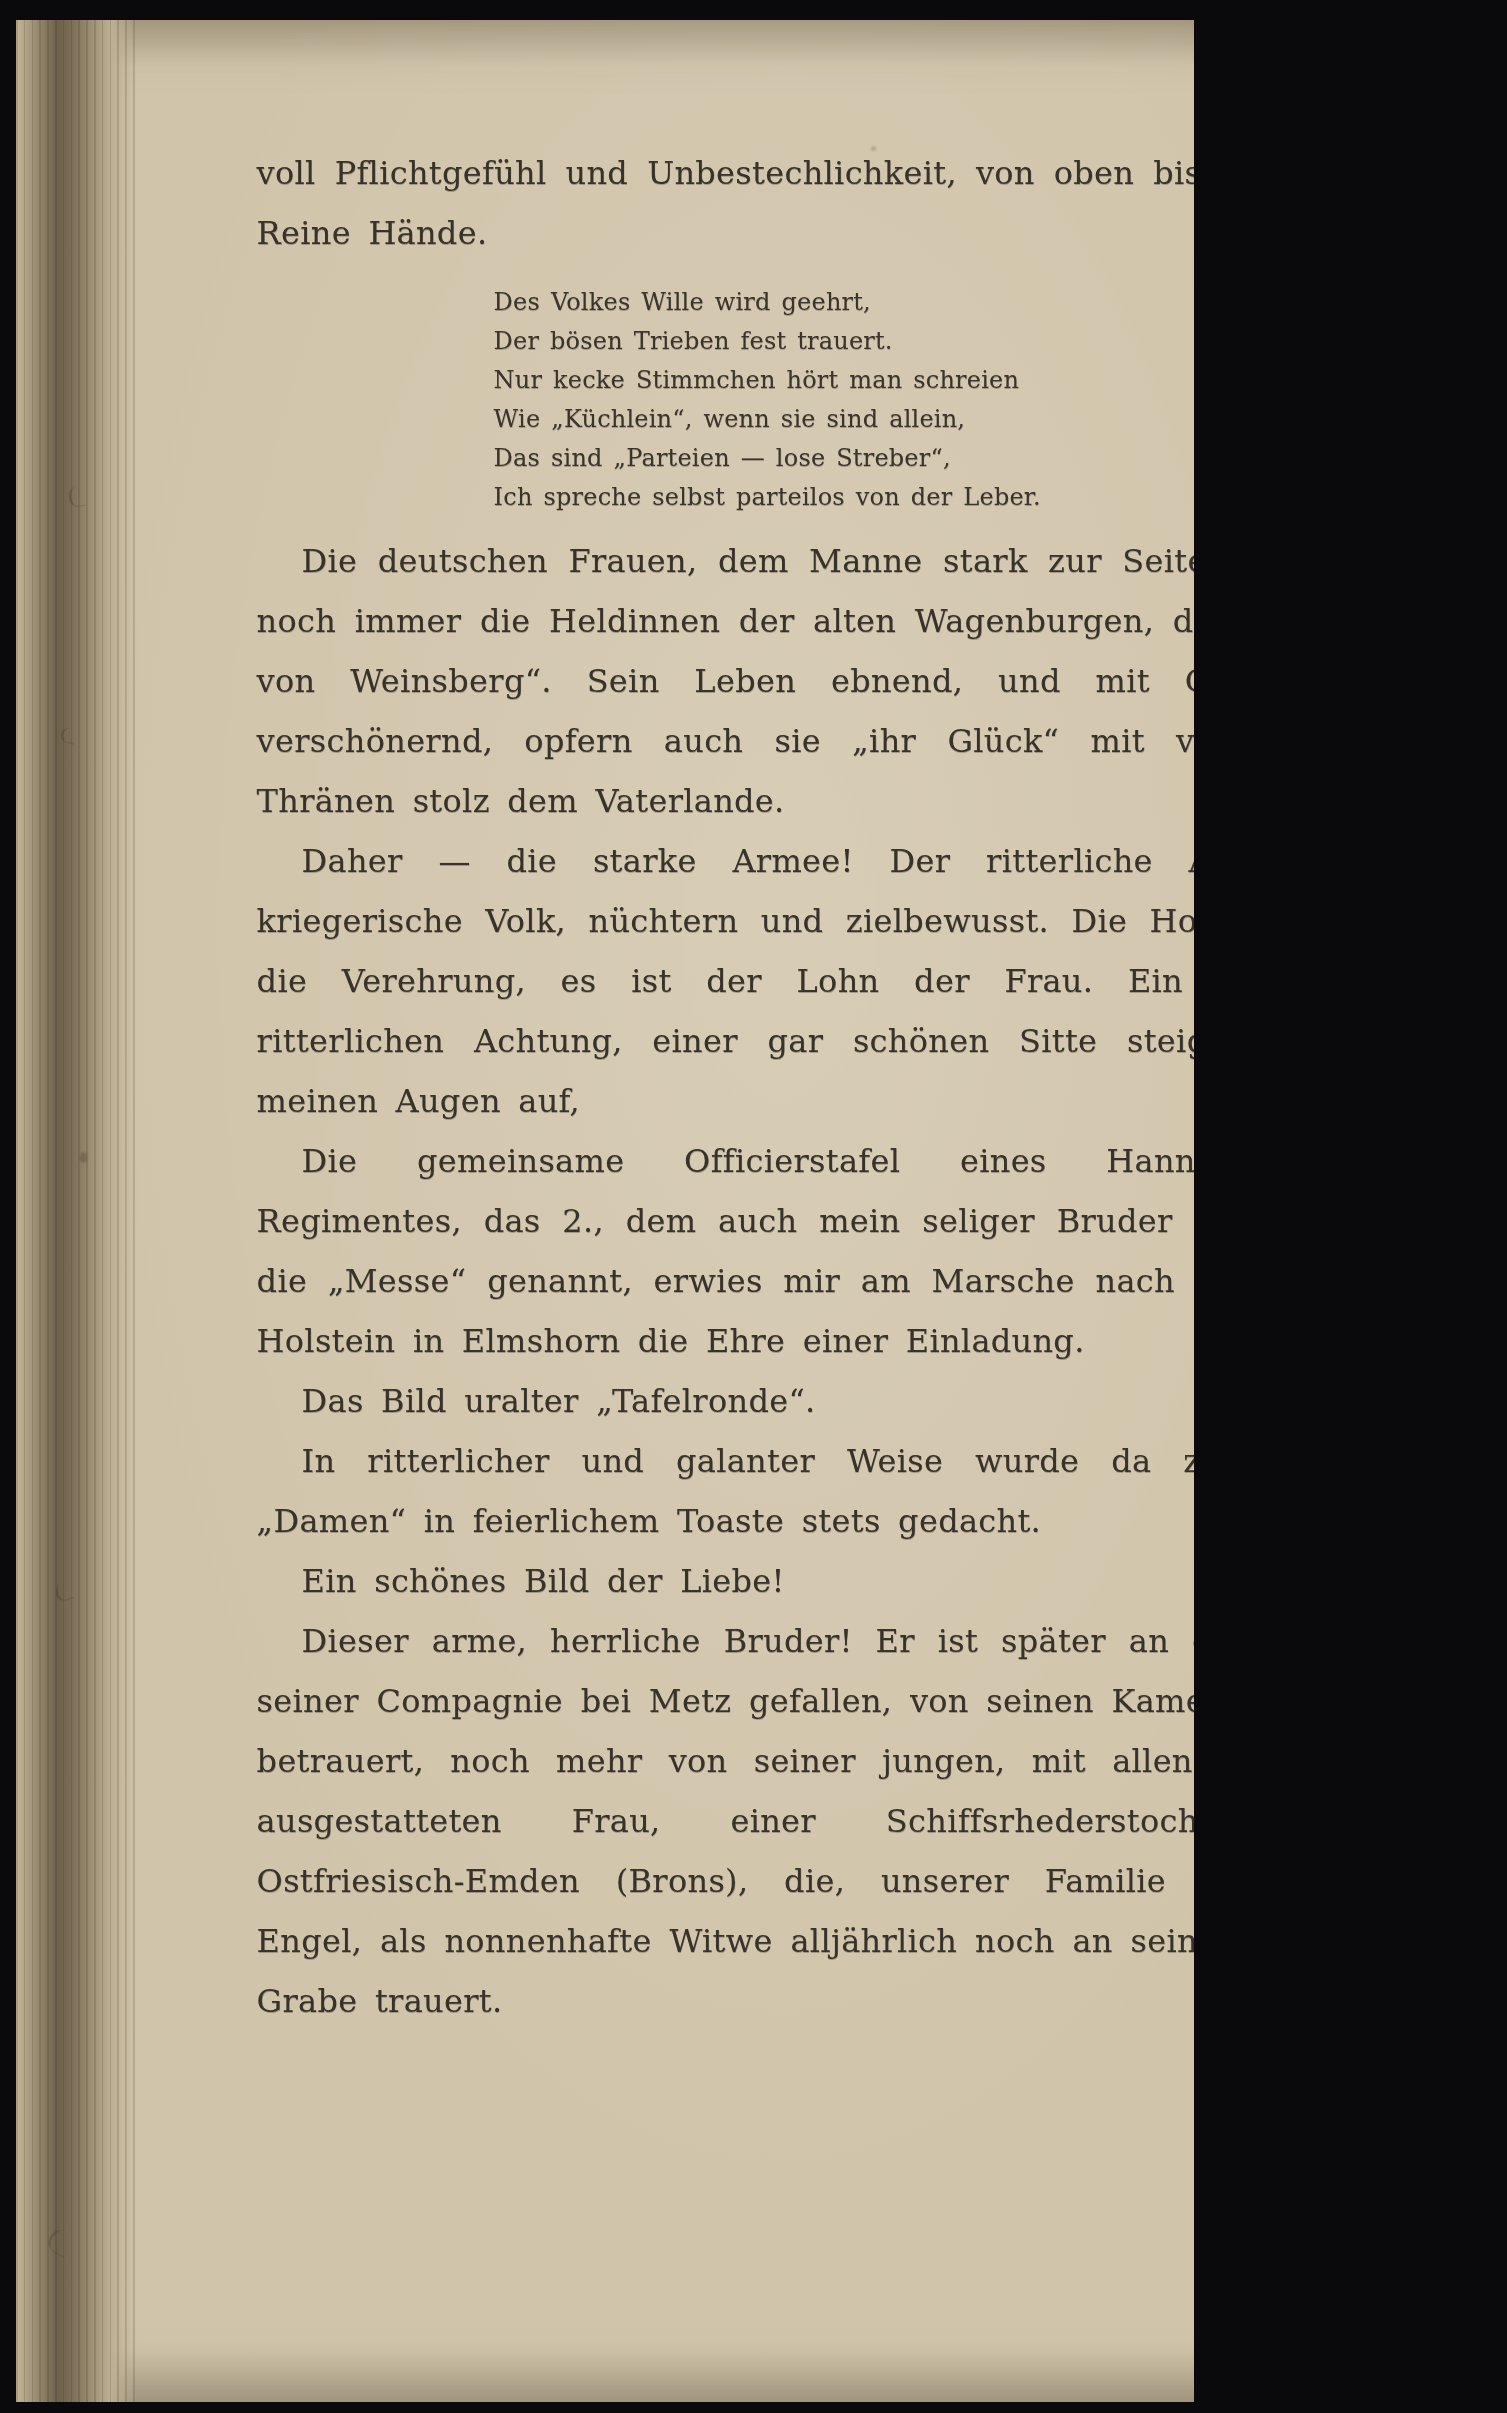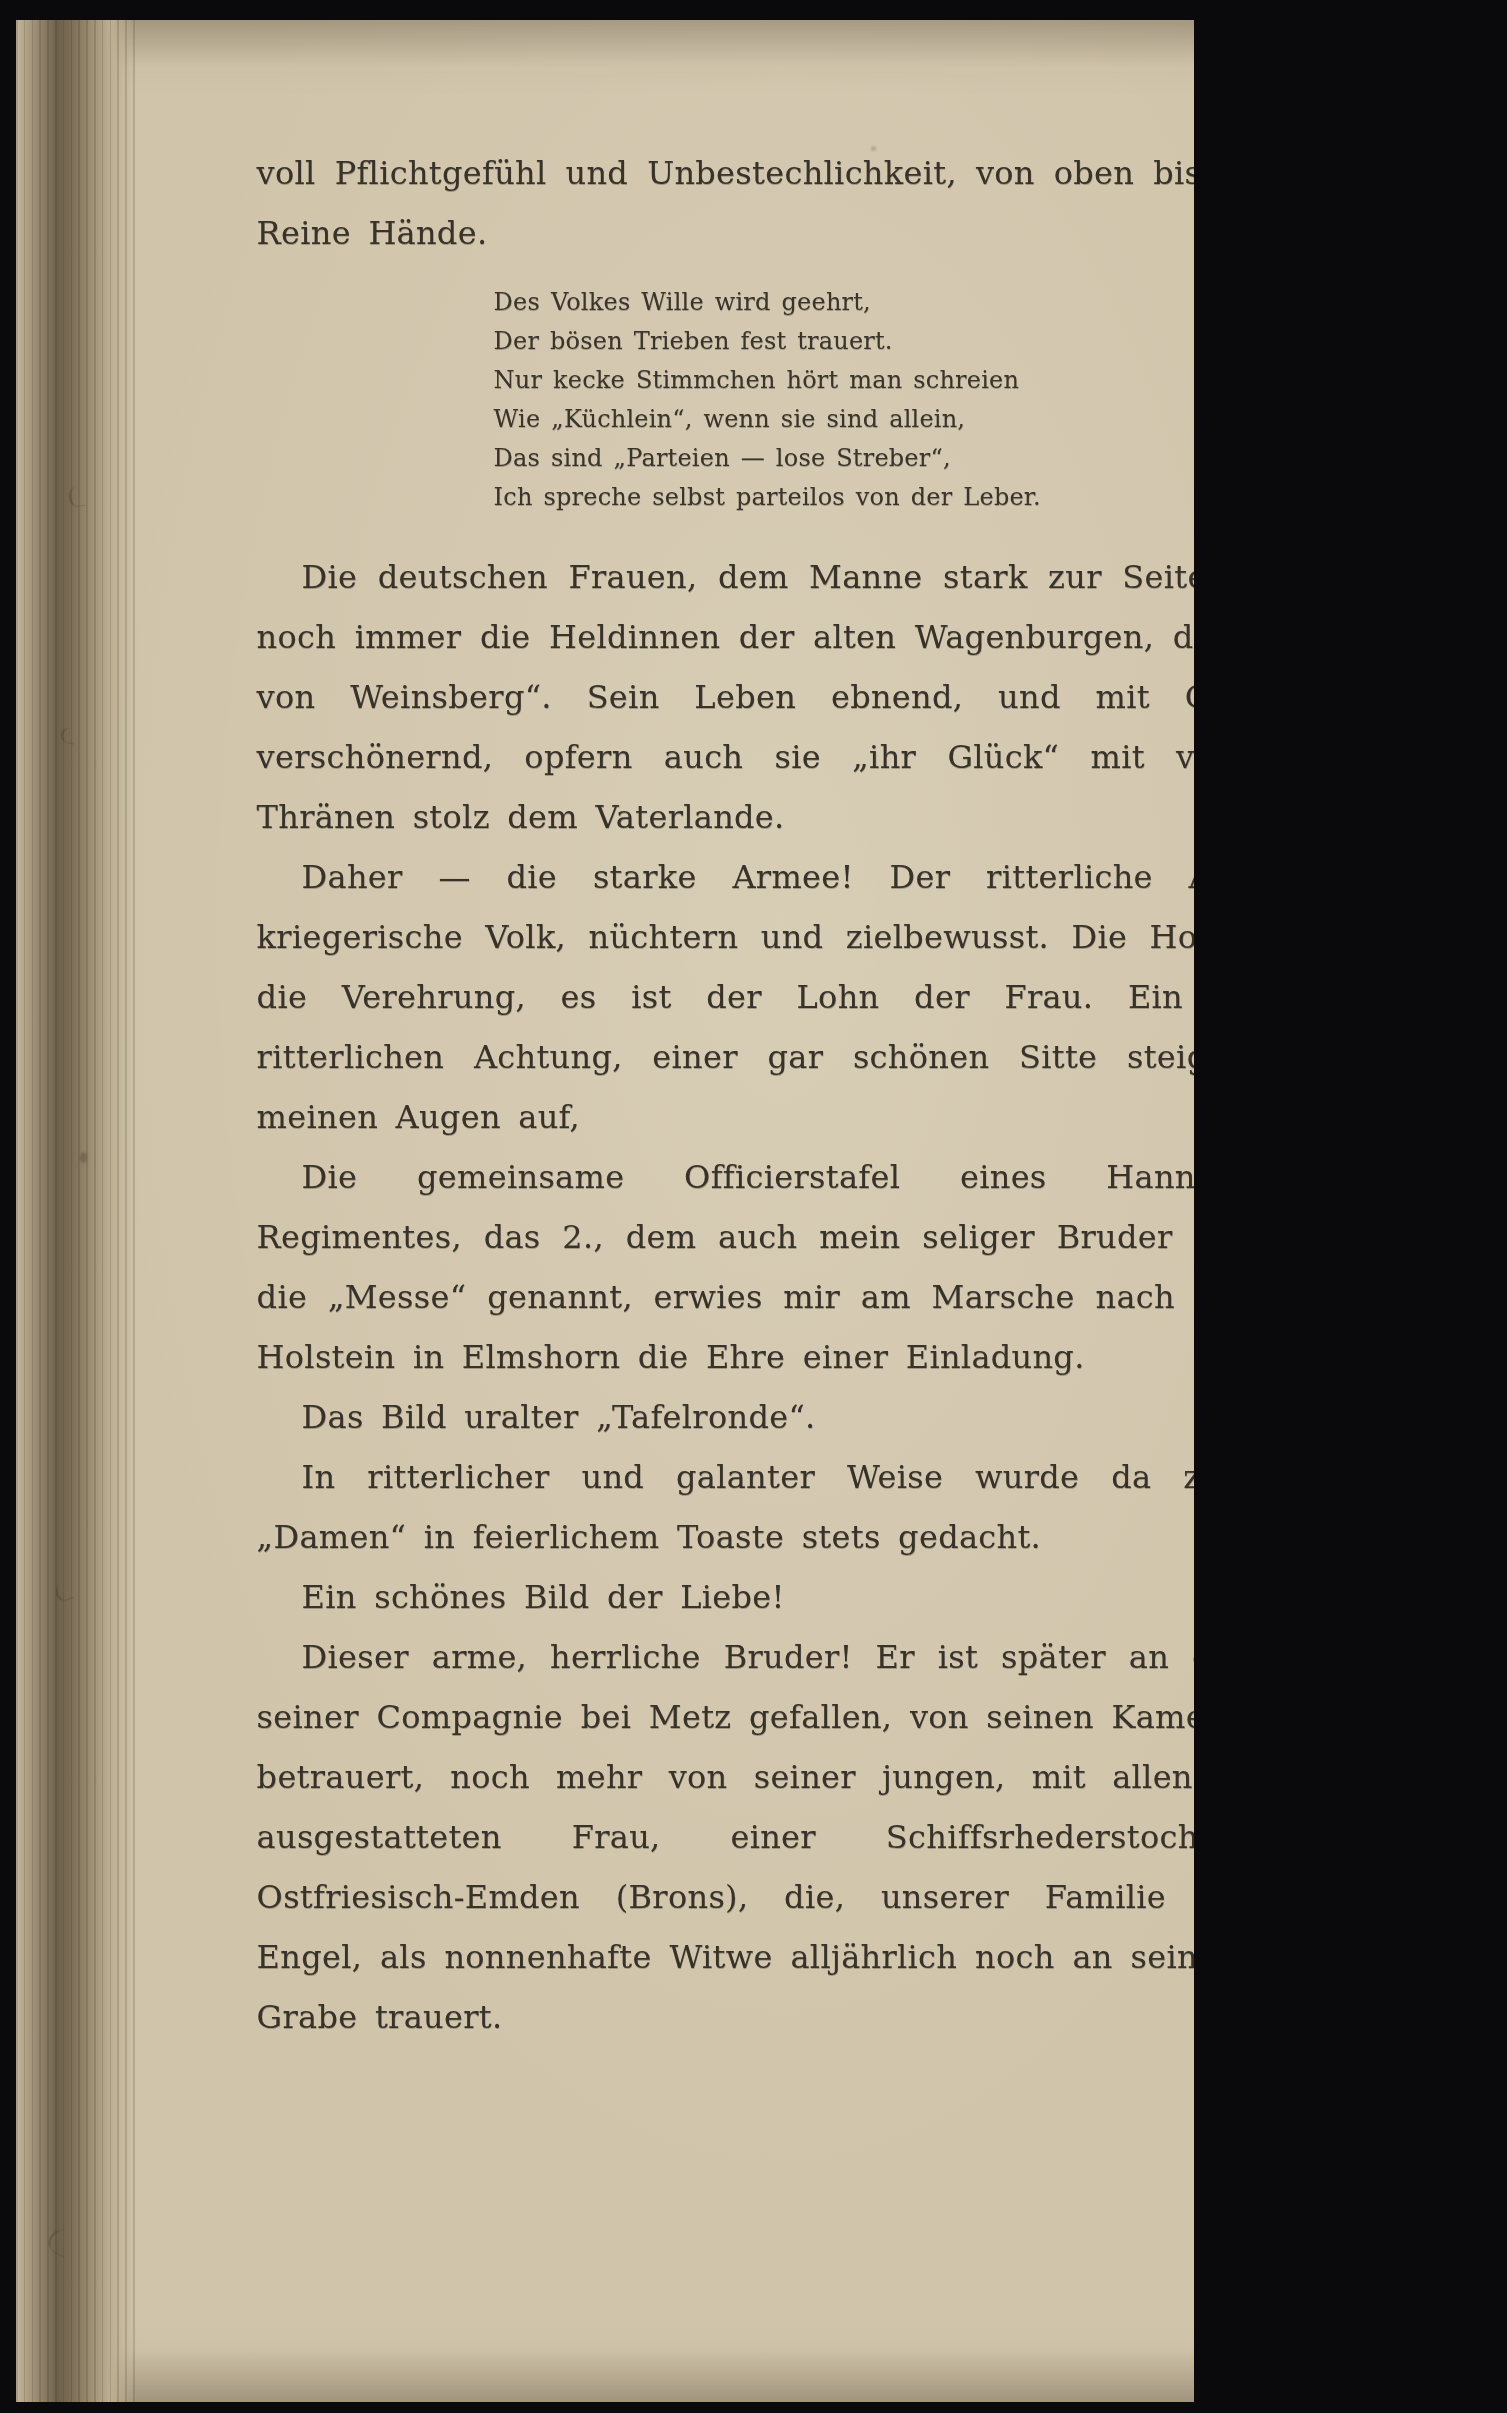--- a/index.html
+++ b/index.html
@@ -67,21 +67,21 @@
     font-size: 32px;
     line-height: 60px;
     text-align: justify;
     word-spacing: 7px;
     letter-spacing: 0.3px;
     margin: 0;
   }
   .opening { text-indent: 0; }
   .para { text-indent: 45px; }
   .poem {
-    margin: 20px 0 30px 237px;
+    margin: 20px 0 14px 237px;
     font-size: 24px;
     line-height: 39px;
     word-spacing: 3.1px;
     letter-spacing: 0.2px;
     color: #3a352c;
   }
   .poem-line { white-space: nowrap; }
   
   .smudge {
     position: absolute;

